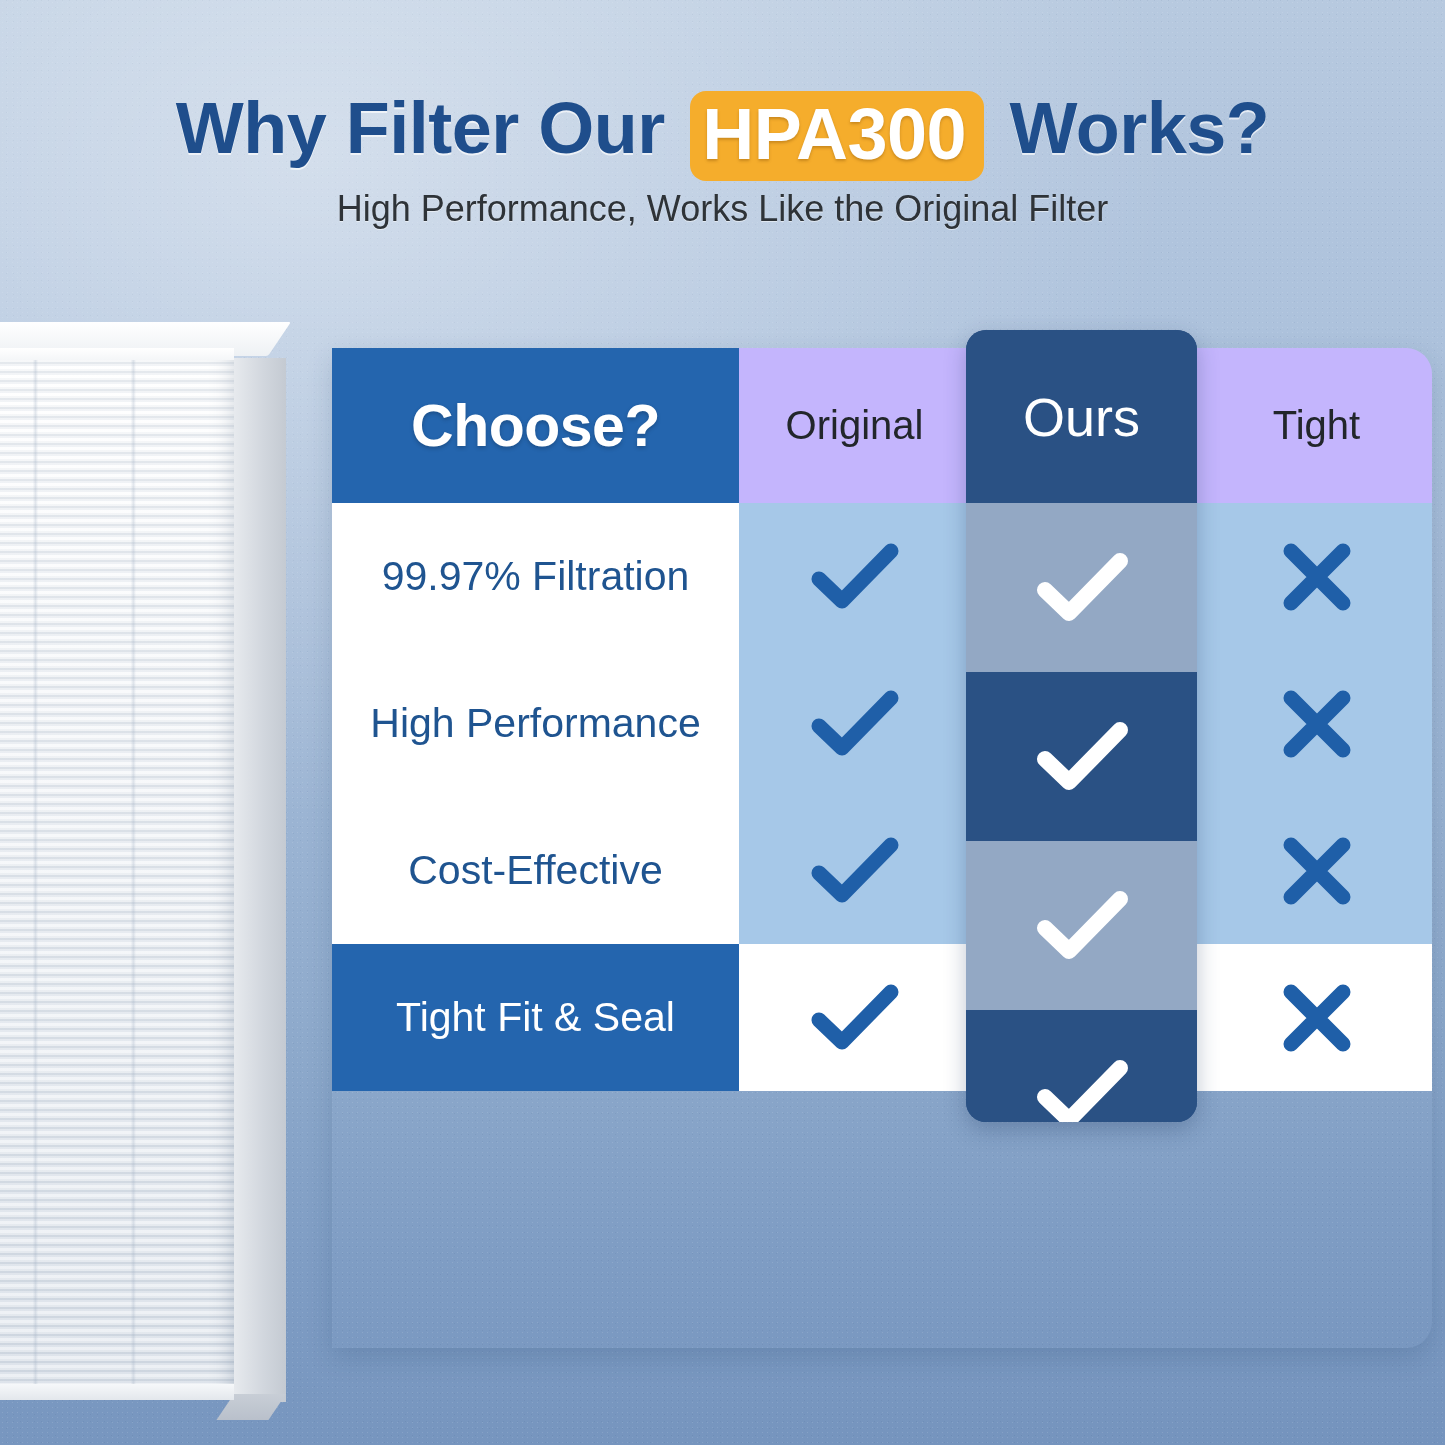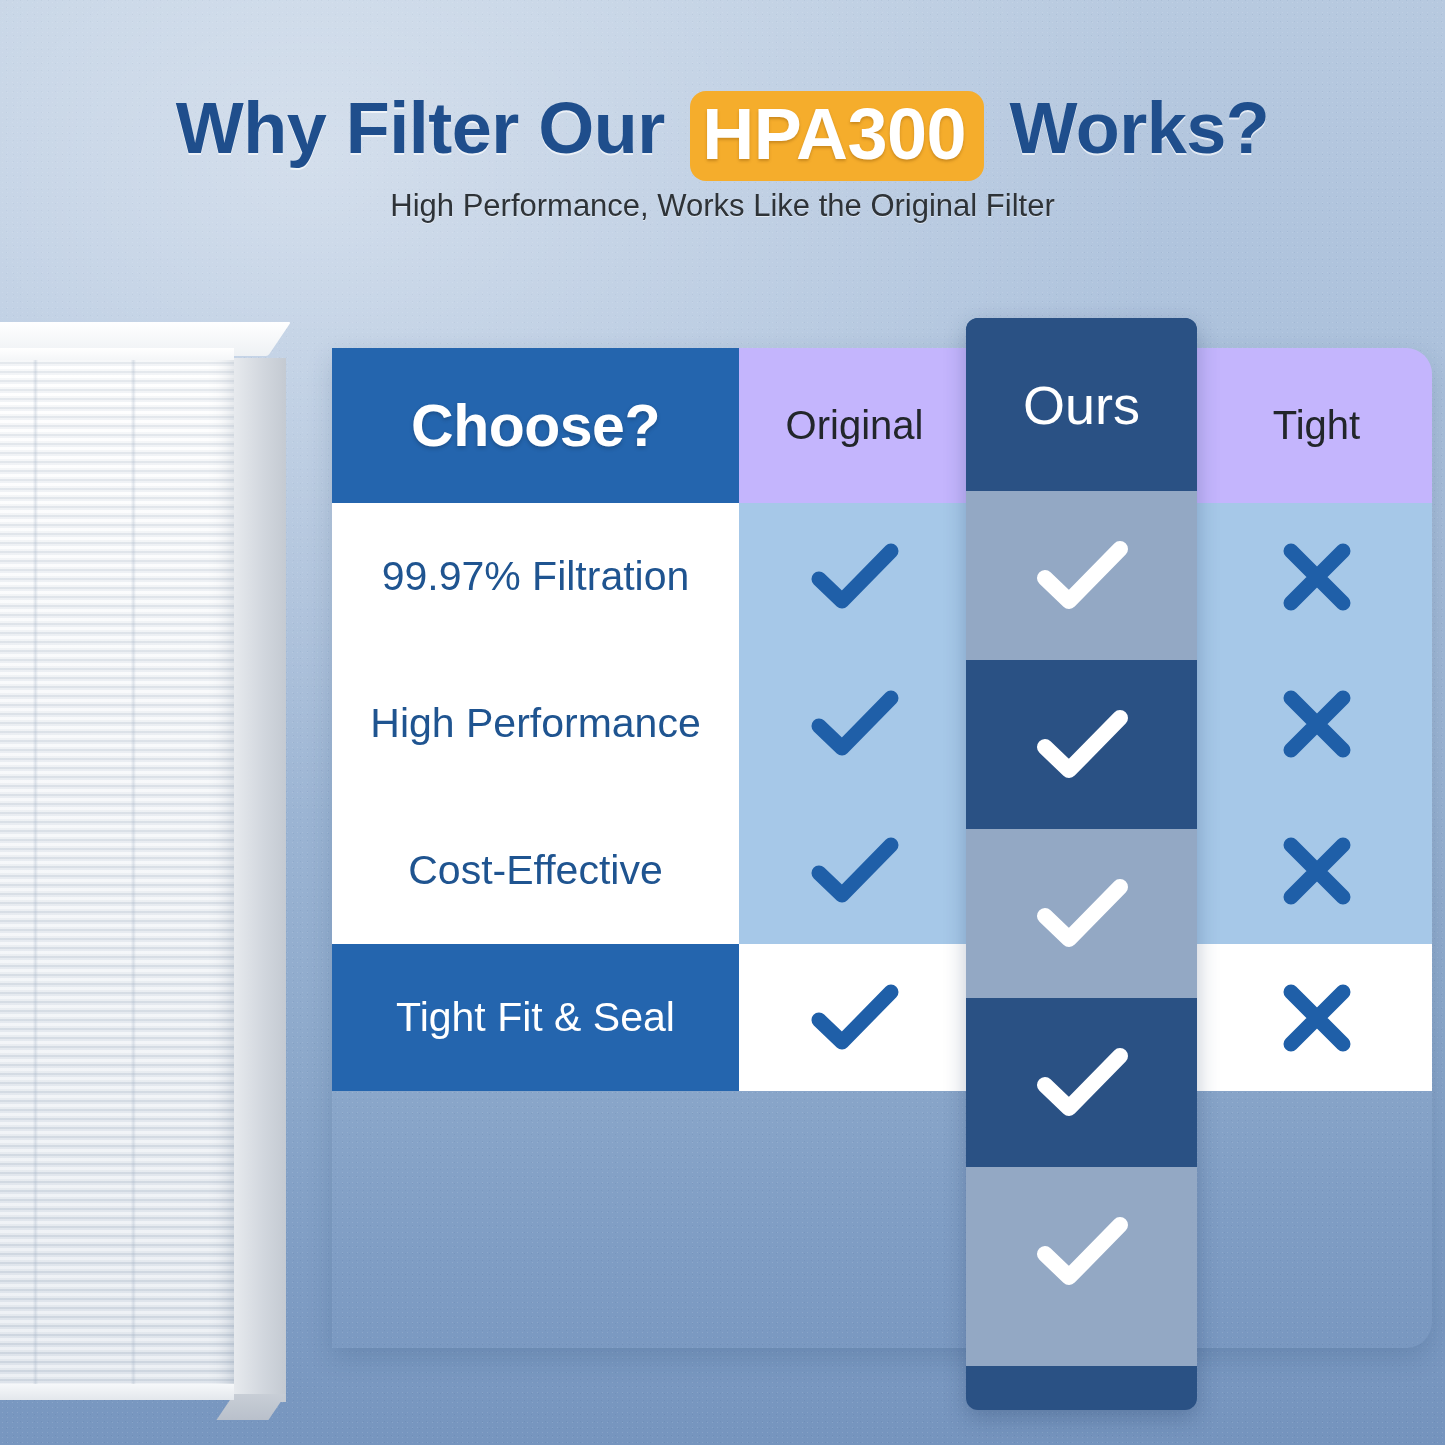--- a/index.html
+++ b/index.html
@@ -45,21 +45,21 @@
     text-shadow:0 2px 0 rgba(255,255,255,.65);
   }
   #title .hl{
     display:inline-block;background:#f5ad2c;color:#ffffff;
     border-radius:16px;padding:2px 18px 6px 12px;margin:9px 6px;
     text-shadow:0 2px 3px rgba(120,70,0,.35);
     position:relative;top:6px;
   }
   #subtitle{
     position:absolute;left:0;top:188px;width:1445px;
-    font-size:31px;color:#2e3338;white-space:nowrap;
+    font-size:36px;color:#2e3338;white-space:nowrap;
     text-shadow:0 1px 0 rgba(255,255,255,.5);
   }
 
   
   #filter{
     position:absolute;left:-38px;top:322px;width:352px;height:1078px;
   }
   #filter .face{
     position:absolute;left:0;top:26px;width:272px;height:1052px;
     background:
@@ -131,22 +131,22 @@
   .body.blu .c-label{background:#2465ae;}
   .body.blu .c-label span{color:#ffffff;font-size:41px;}
   .body.blu .c-col{background:#ffffff;}
 
   
   .glyph{display:block;}
   .glyph svg{display:block;}
 
   
   #ours-card{
-    position:absolute;left:966px;top:318px;width:231px;height:1092px;
-    border-radius:12px;
+    position:absolute;left:966px;top:330px;width:231px;height:792px;
+    border-radius:20px;
     background:#2a5184;
     box-shadow:0 8px 22px rgba(25,50,90,.28);
     overflow:hidden;
   }
   #ours-card .seg{width:100%;display:flex;align-items:center;justify-content:center;}
   #ours-card .seg.hd{height:173px;background:#2a5184;}
   #ours-card .seg.hd span{color:#ffffff;font-size:54px;font-weight:500;}
   #ours-card .seg.g{height:169px;background:#93a8c4;}
   #ours-card .seg.d{height:169px;background:#2a5184;}
   #ours-card .seg.tail{height:30px;background:#93a8c4;}

